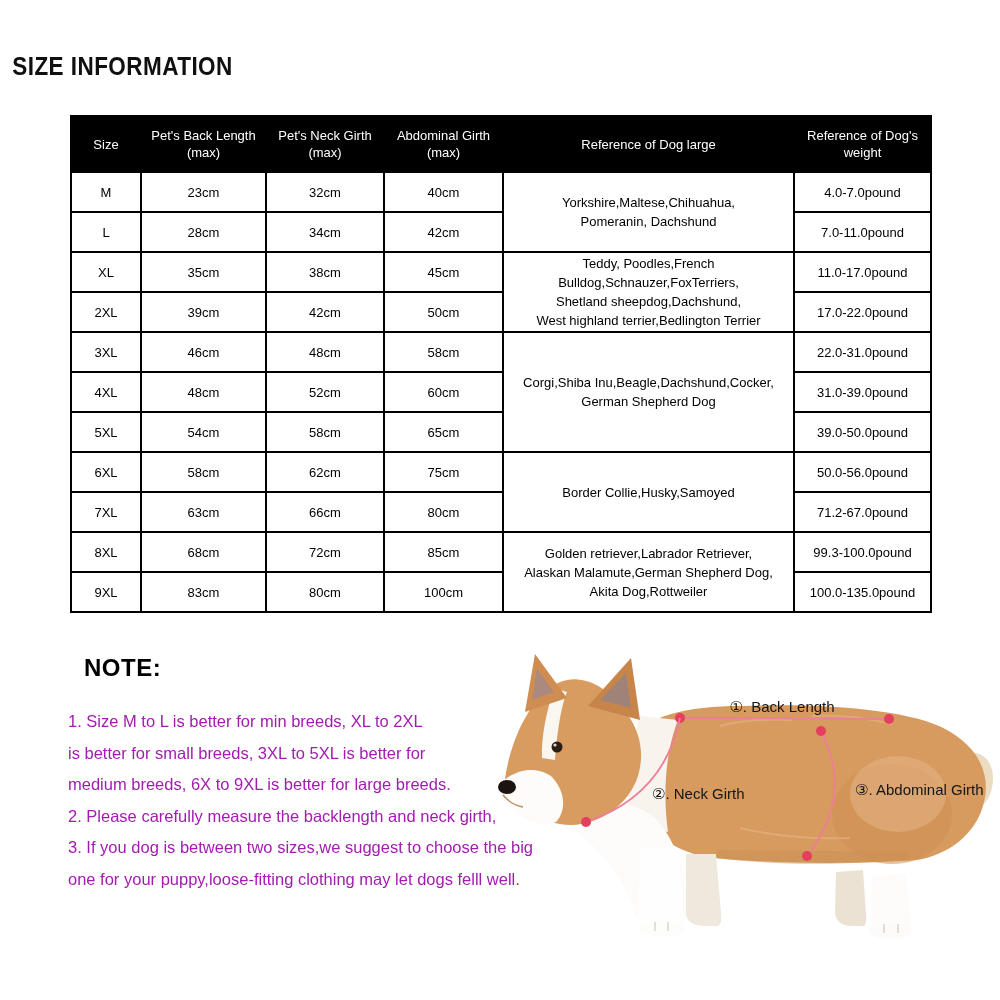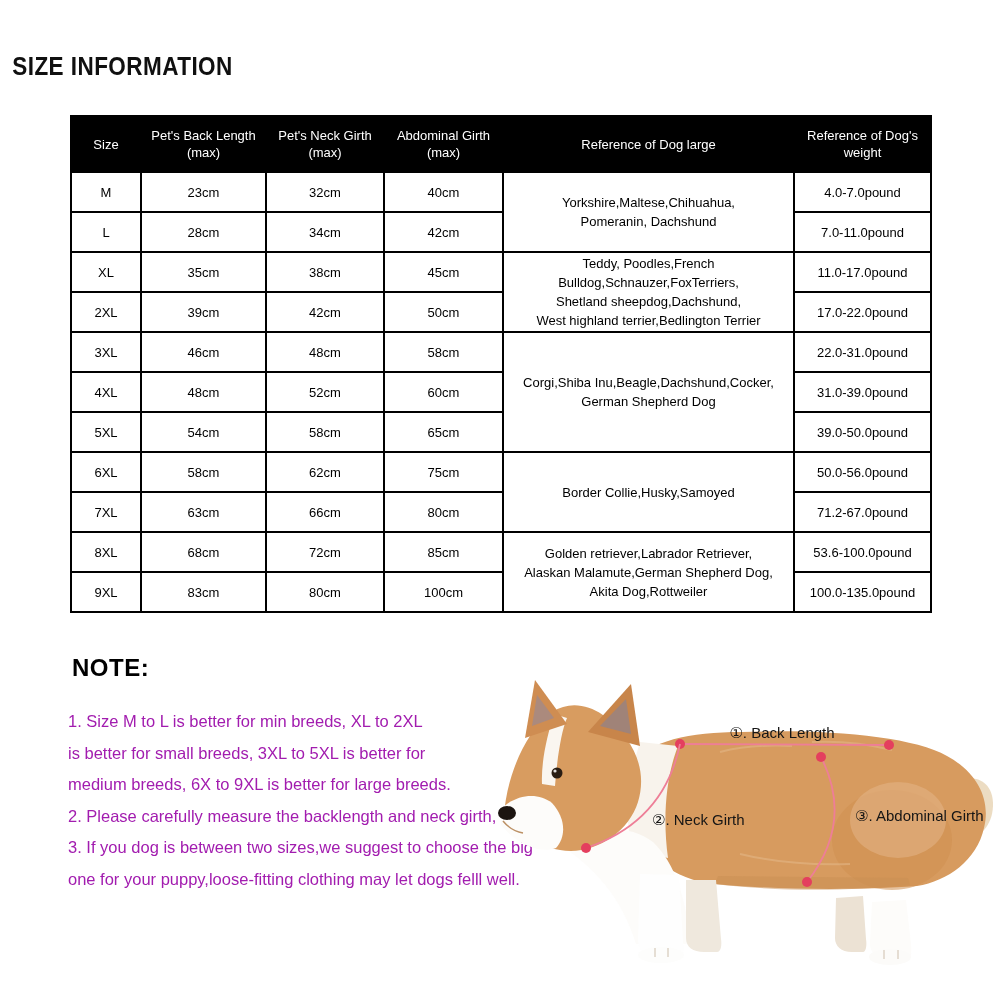--- a/index.html
+++ b/index.html
@@ -17,25 +17,25 @@
                      border-collapse:collapse; table-layout:fixed; }
   .size-table th, .size-table td { border:2px solid #000; text-align:center; vertical-align:middle;
                                    padding:1px 4px; }
   .size-table thead th { background:#000; color:#fff; font-weight:400; font-size:13px;
                          height:56px; line-height:17px; white-space:pre-line; }
   .size-table tbody td { font-size:13px; height:40px; color:#000; }
   .size-table td.breed { white-space:pre-line; line-height:19px; }
 
   
   .note { position:absolute; left:68px; top:654px; width:540px; }
-  .note-heading { margin:0 0 24px 4px; font-size:24px; font-weight:700; letter-spacing:0.5px; color:#000; }
+  .note-heading { margin:0 0 24px 16px; font-size:24px; font-weight:700; letter-spacing:0.5px; color:#000; }
   .note-line { font-size:16.5px; line-height:31.5px; color:#a21caf; white-space:nowrap; }
 
   
-  .dog-figure { position:absolute; left:490px; top:672px; width:510px; height:300px; }
+  .dog-figure { position:absolute; left:490px; top:646px; width:510px; height:300px; }
   .dog-figure svg { display:block; }
   .anno-text { font-size:15px; fill:#151515; font-family:"Liberation Sans","DejaVu Sans",sans-serif; }
 </style>
 </head>
 <body>
 
 <div class="page">
 
   <h1 class="title">
     <span class="condense">SIZE INFORMATION</span>
@@ -138,21 +138,21 @@
         <td>71.2-67.0pound</td>
       </tr>
       <tr>
         <td>8XL</td>
         <td>68cm</td>
         <td>72cm</td>
         <td>85cm</td>
         <td class="breed" rowspan="2">Golden retriever,Labrador Retriever,
 Alaskan Malamute,German Shepherd Dog,
 Akita Dog,Rottweiler</td>
-        <td>53.6-100.0pound</td>
+        <td>99.3-100.0pound</td>
       </tr>
       <tr>
         <td>9XL</td>
         <td>83cm</td>
         <td>80cm</td>
         <td>100cm</td>
         <td>100.0-135.0pound</td>
       </tr>
     </tbody>
   </table>

